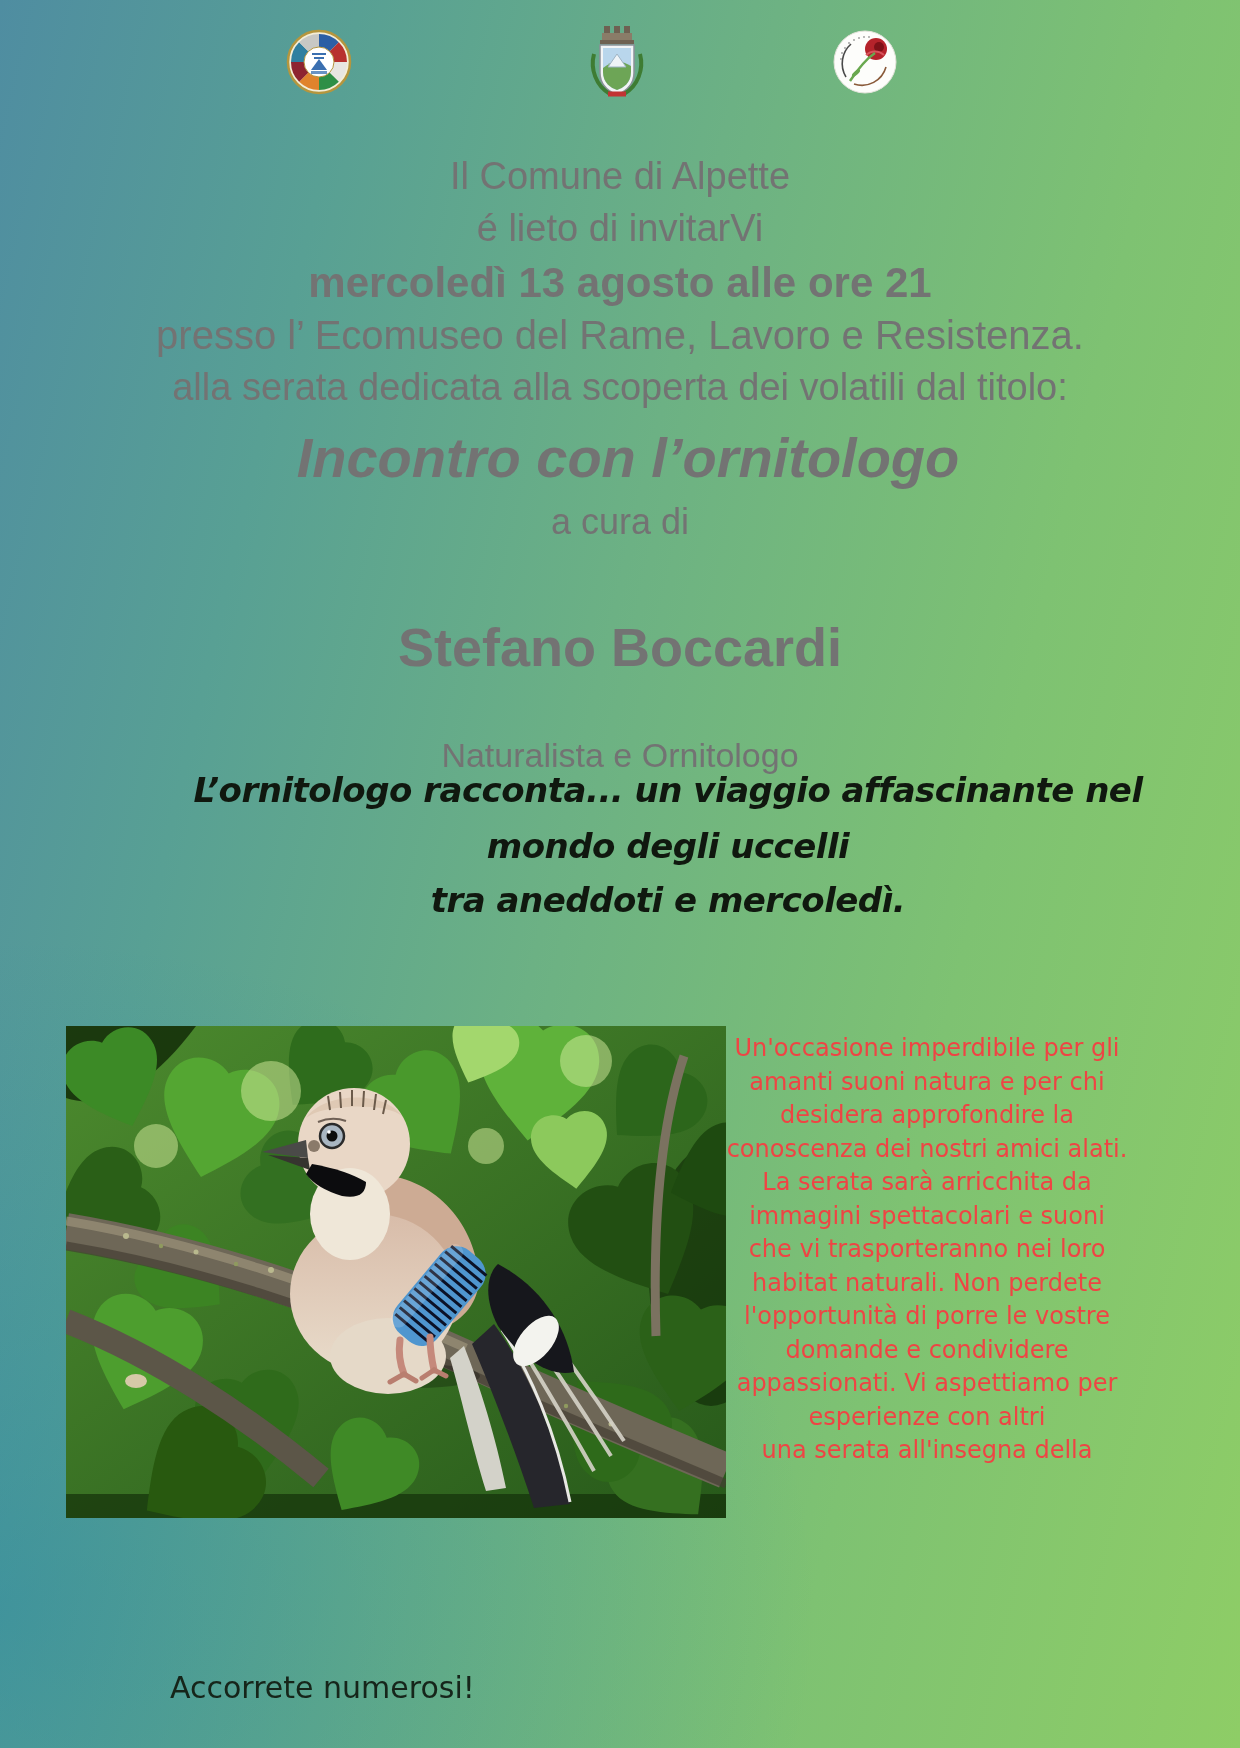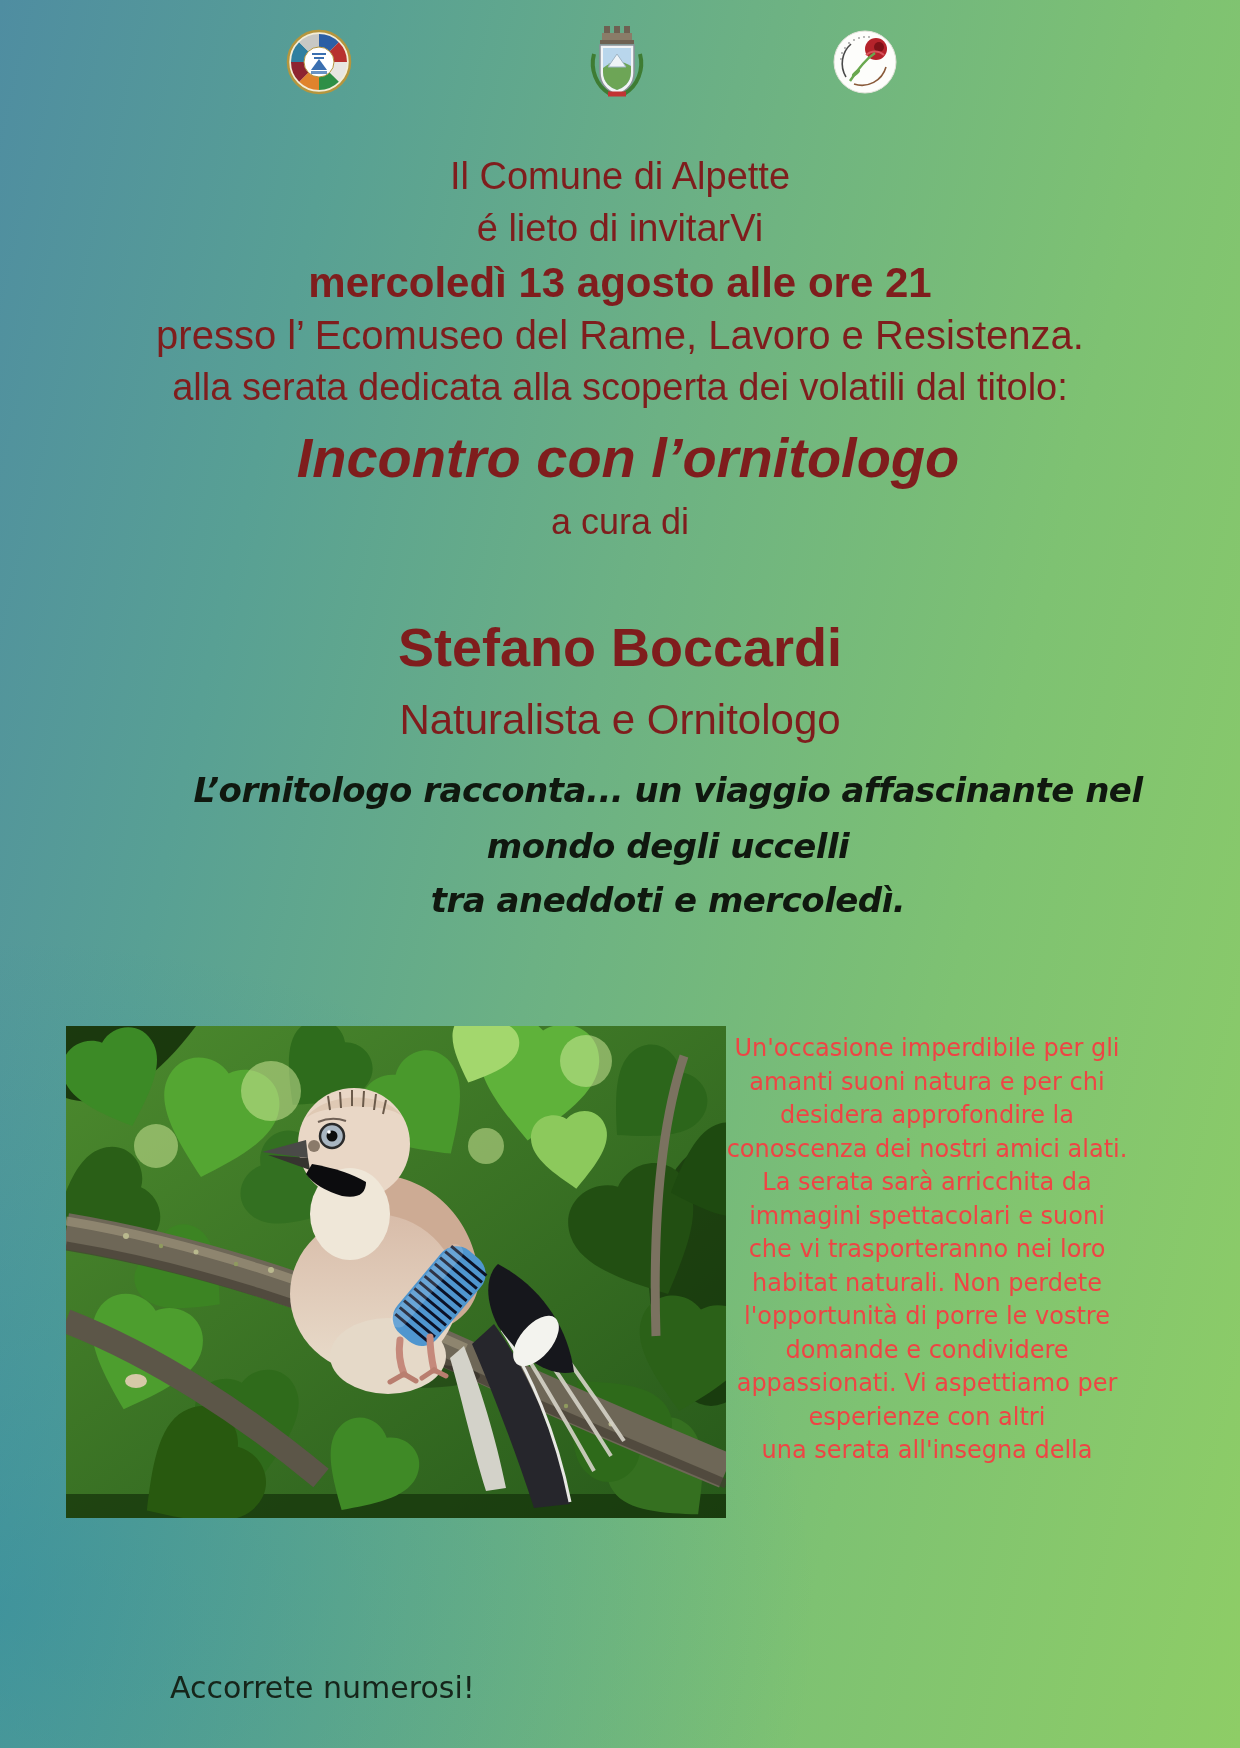--- a/index.html
+++ b/index.html
@@ -9,29 +9,29 @@
   }
   .poster-bg{
     position:absolute;inset:0;
     background:
       radial-gradient(120% 70% at 0% 92%, rgba(28,128,168,0.40), rgba(28,128,168,0) 55%),
       linear-gradient(103deg,#4f8da1 0%,#58a094 22%,#6cb184 46%,#7ec272 72%,#8ecd66 100%);
   }
   .logo{position:absolute;}
   .txt{
     position:absolute;left:0;width:100%;text-align:center;
-    color:#7f1d1d;white-space:nowrap;line-height:1.08;
+    color:#737373;white-space:nowrap;line-height:1.08;
   }
   .t-reg38{font-size:38px;}
   .t-reg40{font-size:40px;}
   .t-bold42{font-size:42px;font-weight:bold;}
   .t-title{font-size:56px;font-weight:bold;font-style:italic;padding-left:8px;}
   .t-acura{font-size:36px;}
   .t-name{font-size:54px;font-weight:bold;}
-  .t-role{font-size:42px;}
+  .t-role{font-size:34px;margin-top:40px;}
   .t-tag{font-family:"DejaVu Sans",sans-serif;font-size:34px;font-weight:bold;font-style:italic;color:#10180f;letter-spacing:-0.5px;padding-left:48px;}
   .pos-l1{top:156px;}
   .pos-l2{top:208px;}
   .pos-l3{top:260px;}
   .pos-l4{top:314px;}
   .pos-l5{top:367px;}
   .pos-title{top:428px;}
   .pos-acura{top:503px;}
   .pos-name{top:618px;}
   .pos-role{top:697px;}

